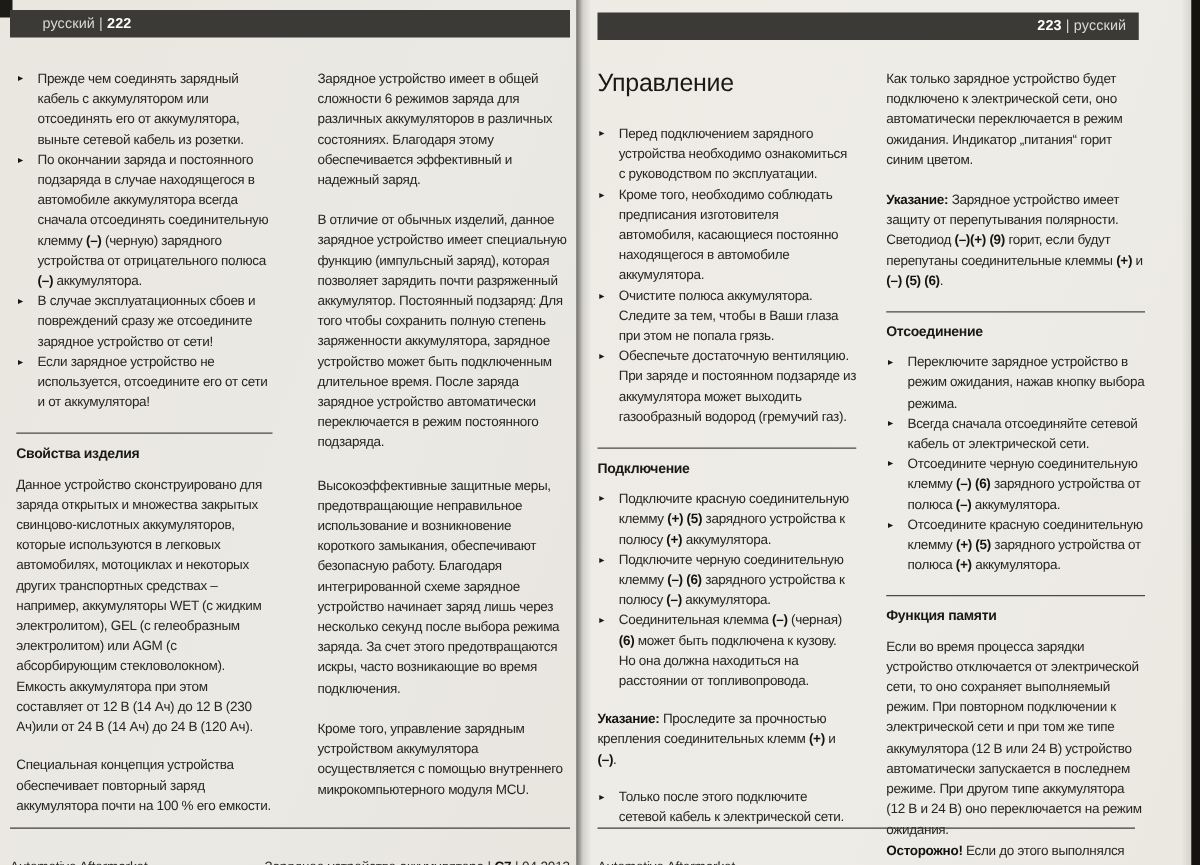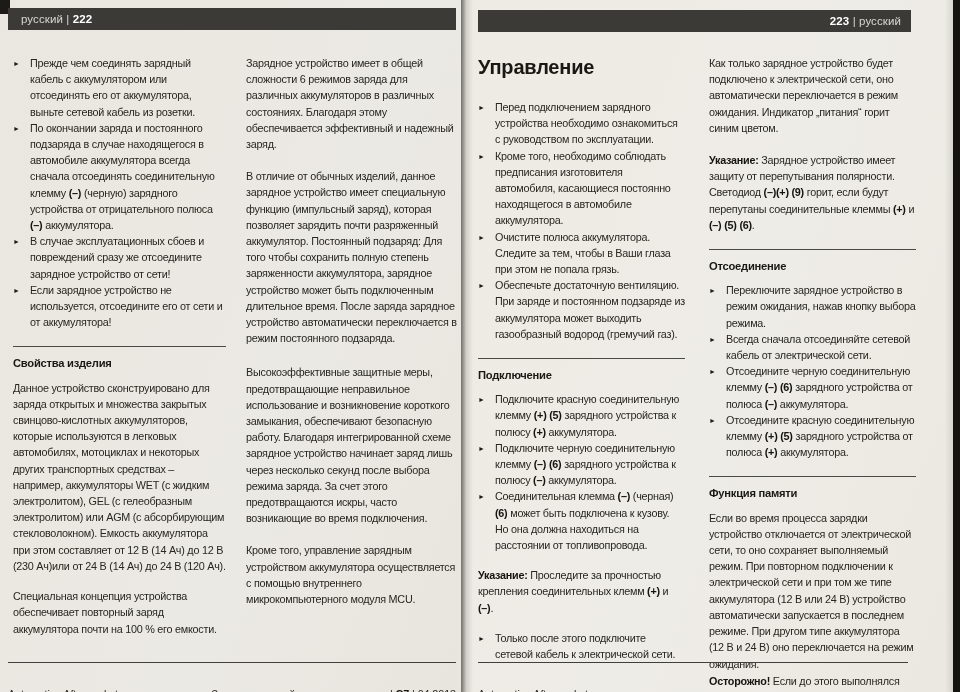--- a/index.html
+++ b/index.html
@@ -19,34 +19,34 @@
     background:linear-gradient(to right,rgba(10,9,6,0.55) 0%,rgba(10,9,6,0.12) 45%,rgba(10,9,6,0) 100%);}
   .page-right::after{content:"";position:absolute;right:0;top:0;width:8px;height:100%;
     background:linear-gradient(to left,rgba(20,18,12,0.10),rgba(20,18,12,0));}
   .scan-mark{position:absolute;left:0;top:0;width:10px;height:14px;background:#1c1b17;}
 
   .header-bar{
     position:absolute;height:22px;background:#3b3a37;color:#d9d8d4;
     font-size:11.5px;letter-spacing:.1px;display:flex;align-items:center;
   }
   .header-bar b{color:#ffffff;font-weight:bold;}
-  .hb-left{left:8px;top:8px;width:448px;padding-left:13px;box-sizing:border-box;}
+  .hb-left{left:8px;top:8px;width:448px;padding-left:26px;box-sizing:border-box;}
   .hb-right{left:17px;top:10px;width:433px;justify-content:flex-end;padding-right:10px;box-sizing:border-box;}
 
   .cols{position:absolute;display:flex;}
-  .cols-left{left:13px;top:55px;width:444px;gap:20px;}
+  .cols-left{left:13px;top:55px;width:444px;gap:36px;}
   .cols-right{left:17px;top:55px;width:438px;gap:24px;}
   .col{font-size:10.8px;line-height:16.2px;letter-spacing:-0.25px;}
   .cols-left .col1{width:213px;}
   .cols-left .col2{width:211px;}
   .cols-right .col1{width:207px;}
   .cols-right .col2{width:207px;}
 
   .blk-p{margin:0 0 13px;}
-  .blk-h1{font-size:20px;line-height:24px;font-weight:bold;color:#191813;margin:0 0 20px;letter-spacing:-0.2px;}
+  .blk-h1{font-size:20px;line-height:24px;font-weight:normal;color:#191813;margin:0 0 20px;letter-spacing:-0.2px;}
   .blk-h2{font-weight:bold;color:#191813;font-size:11.2px;border-top:1px solid #4a4944;
     padding-top:8px;margin:12px 0 8px;}
   .blk-bullet{display:flex;margin:0;}
   .bullet-marker{flex:none;width:17px;font-size:7px;line-height:16.2px;color:#191813;padding-top:1px;}
   .bullet-text{flex:1;}
   b{font-weight:bold;color:#14130e;}
 
   .footer{
     position:absolute;top:662px;border-top:1px solid #403f3a;
     display:flex;justify-content:space-between;align-items:flex-start;

